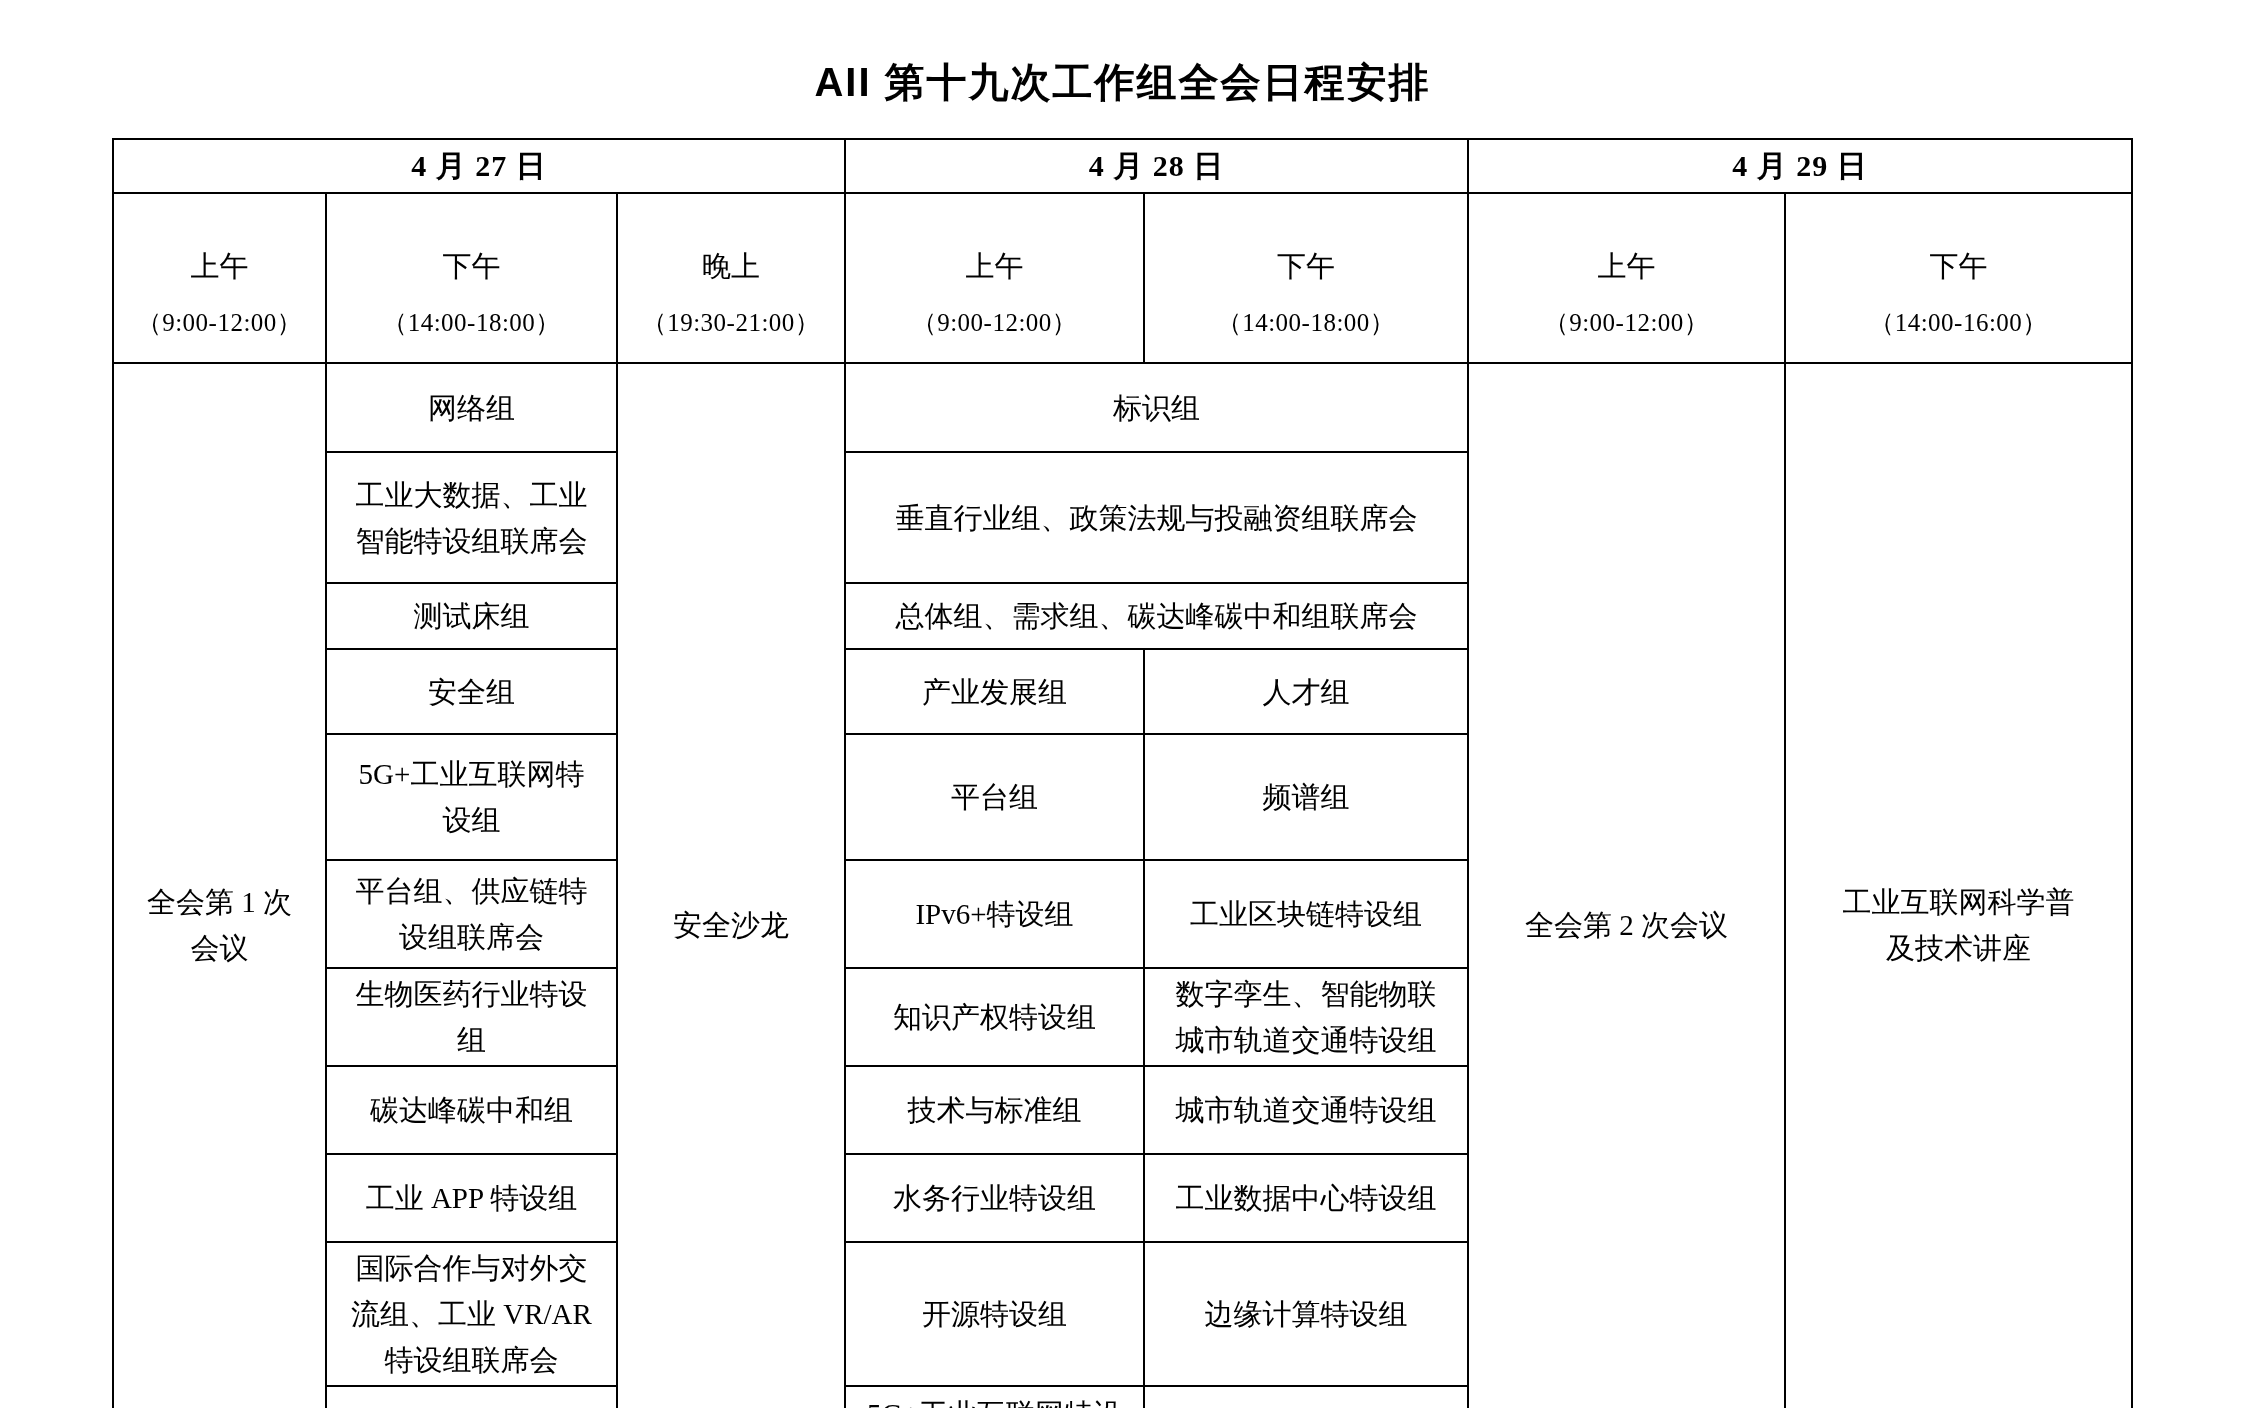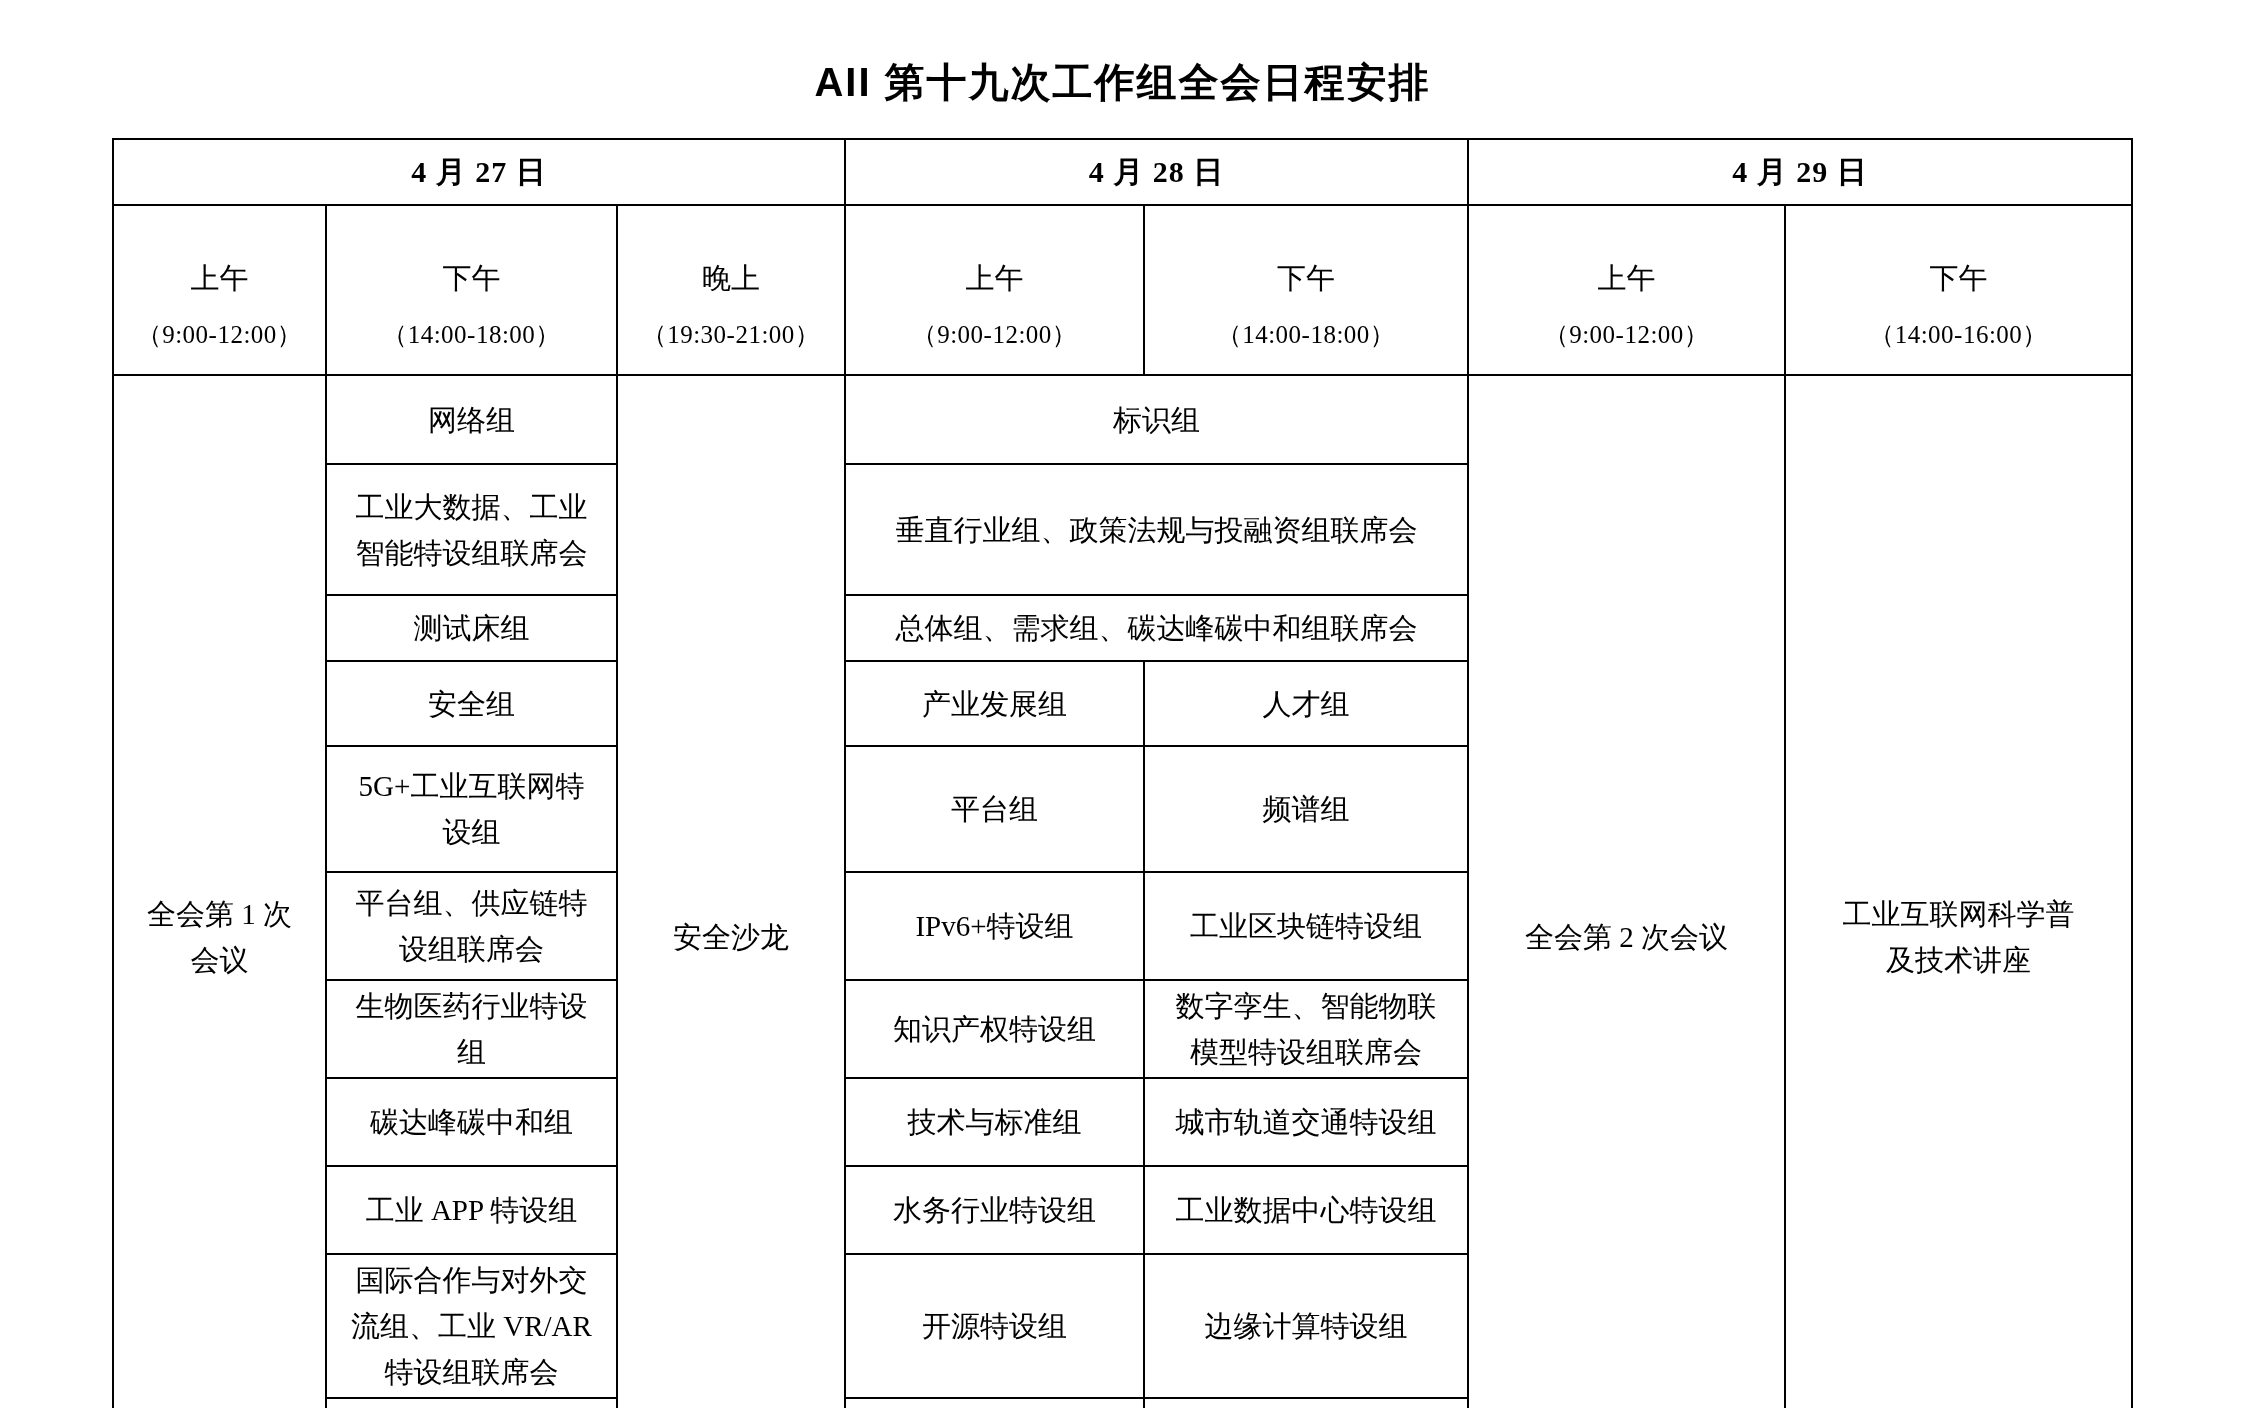--- a/index.html
+++ b/index.html
@@ -28,21 +28,21 @@
   }
   table.schedule td, table.schedule th {
     border: 2px solid #000000;
     text-align: center;
     vertical-align: middle;
     font-weight: normal;
     white-space: pre-line;
     padding: 2px 8px;
     overflow: hidden;
   }
-  thead tr.date-row { height: 66px; }
+  thead tr.date-row { height: 54px; }
   thead tr.date-row th {
     font-size: 30px;
     font-weight: bold;
     letter-spacing: 1px;
   }
   thead tr.session-row { height: 86px; }
   .session-period {
     display: block;
     font-size: 29px;
     line-height: 40px;
@@ -158,21 +158,21 @@
       <td>平台组、供应链特
 设组联席会</td>
       <td>IPv6+特设组</td>
       <td>工业区块链特设组</td>
     </tr>
     <tr>
       <td>生物医药行业特设
 组</td>
       <td>知识产权特设组</td>
       <td>数字孪生、智能物联
-模型特设组联席会</td>
+城市轨道交通特设组</td>
     </tr>
     <tr>
       <td>碳达峰碳中和组</td>
       <td>技术与标准组</td>
       <td>城市轨道交通特设组</td>
     </tr>
     <tr>
       <td>工业 APP 特设组</td>
       <td>水务行业特设组</td>
       <td>工业数据中心特设组</td>

